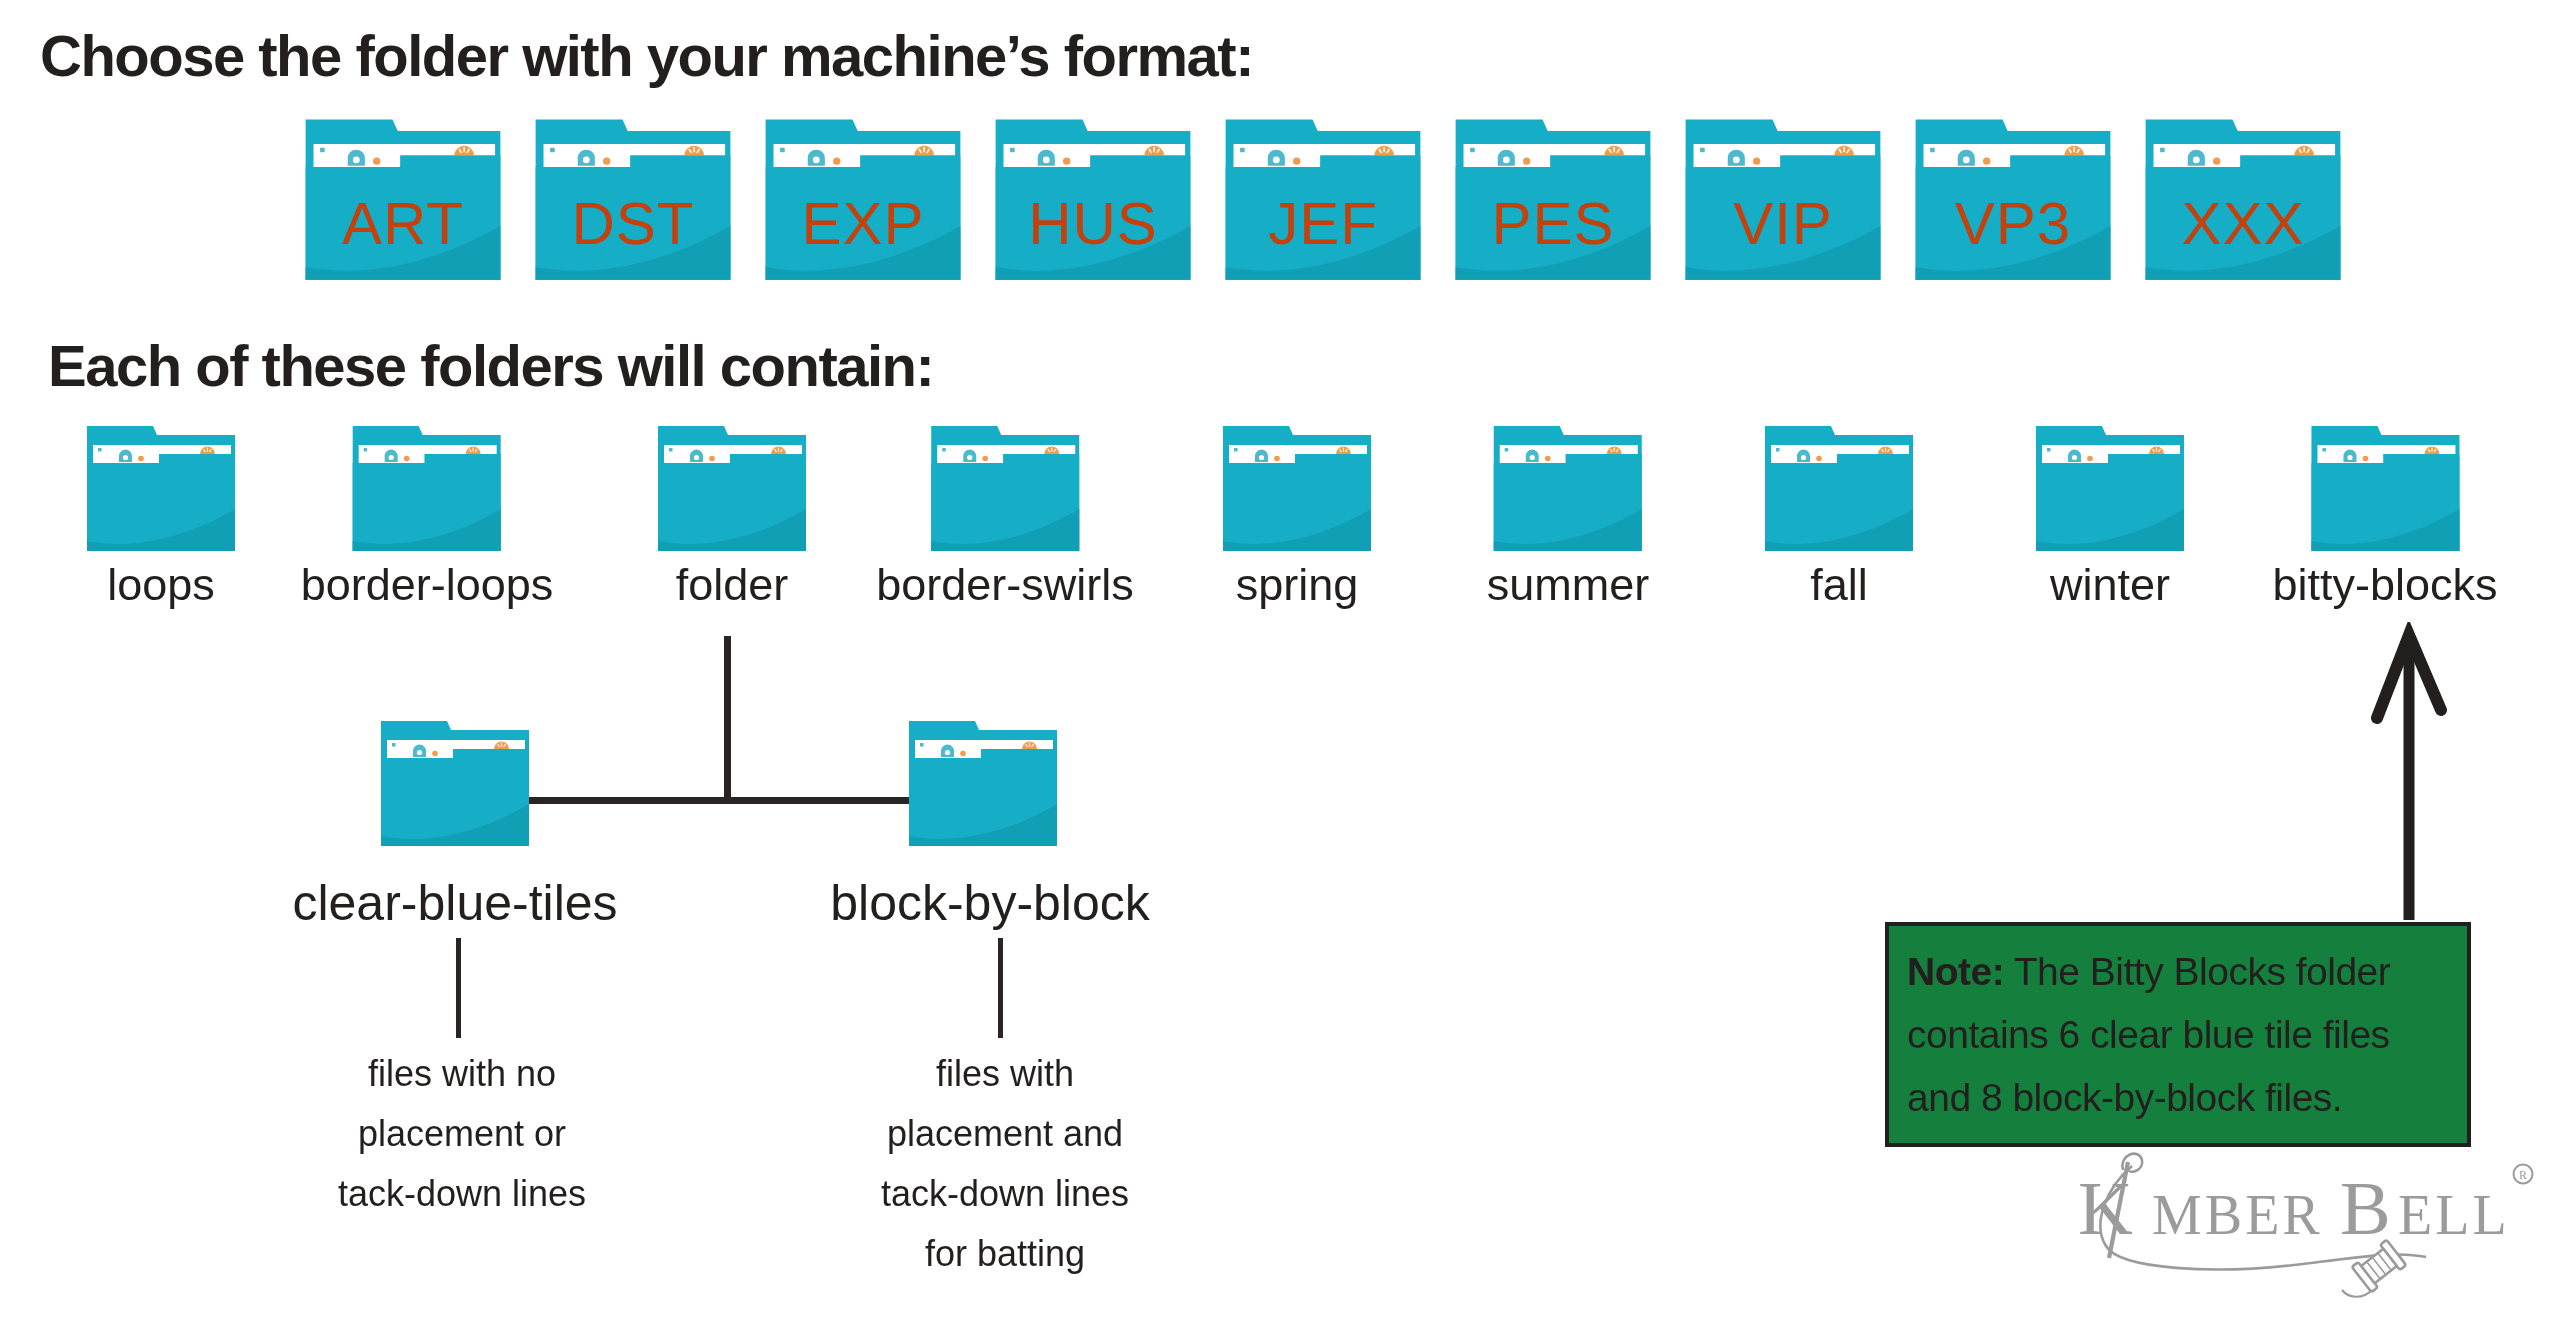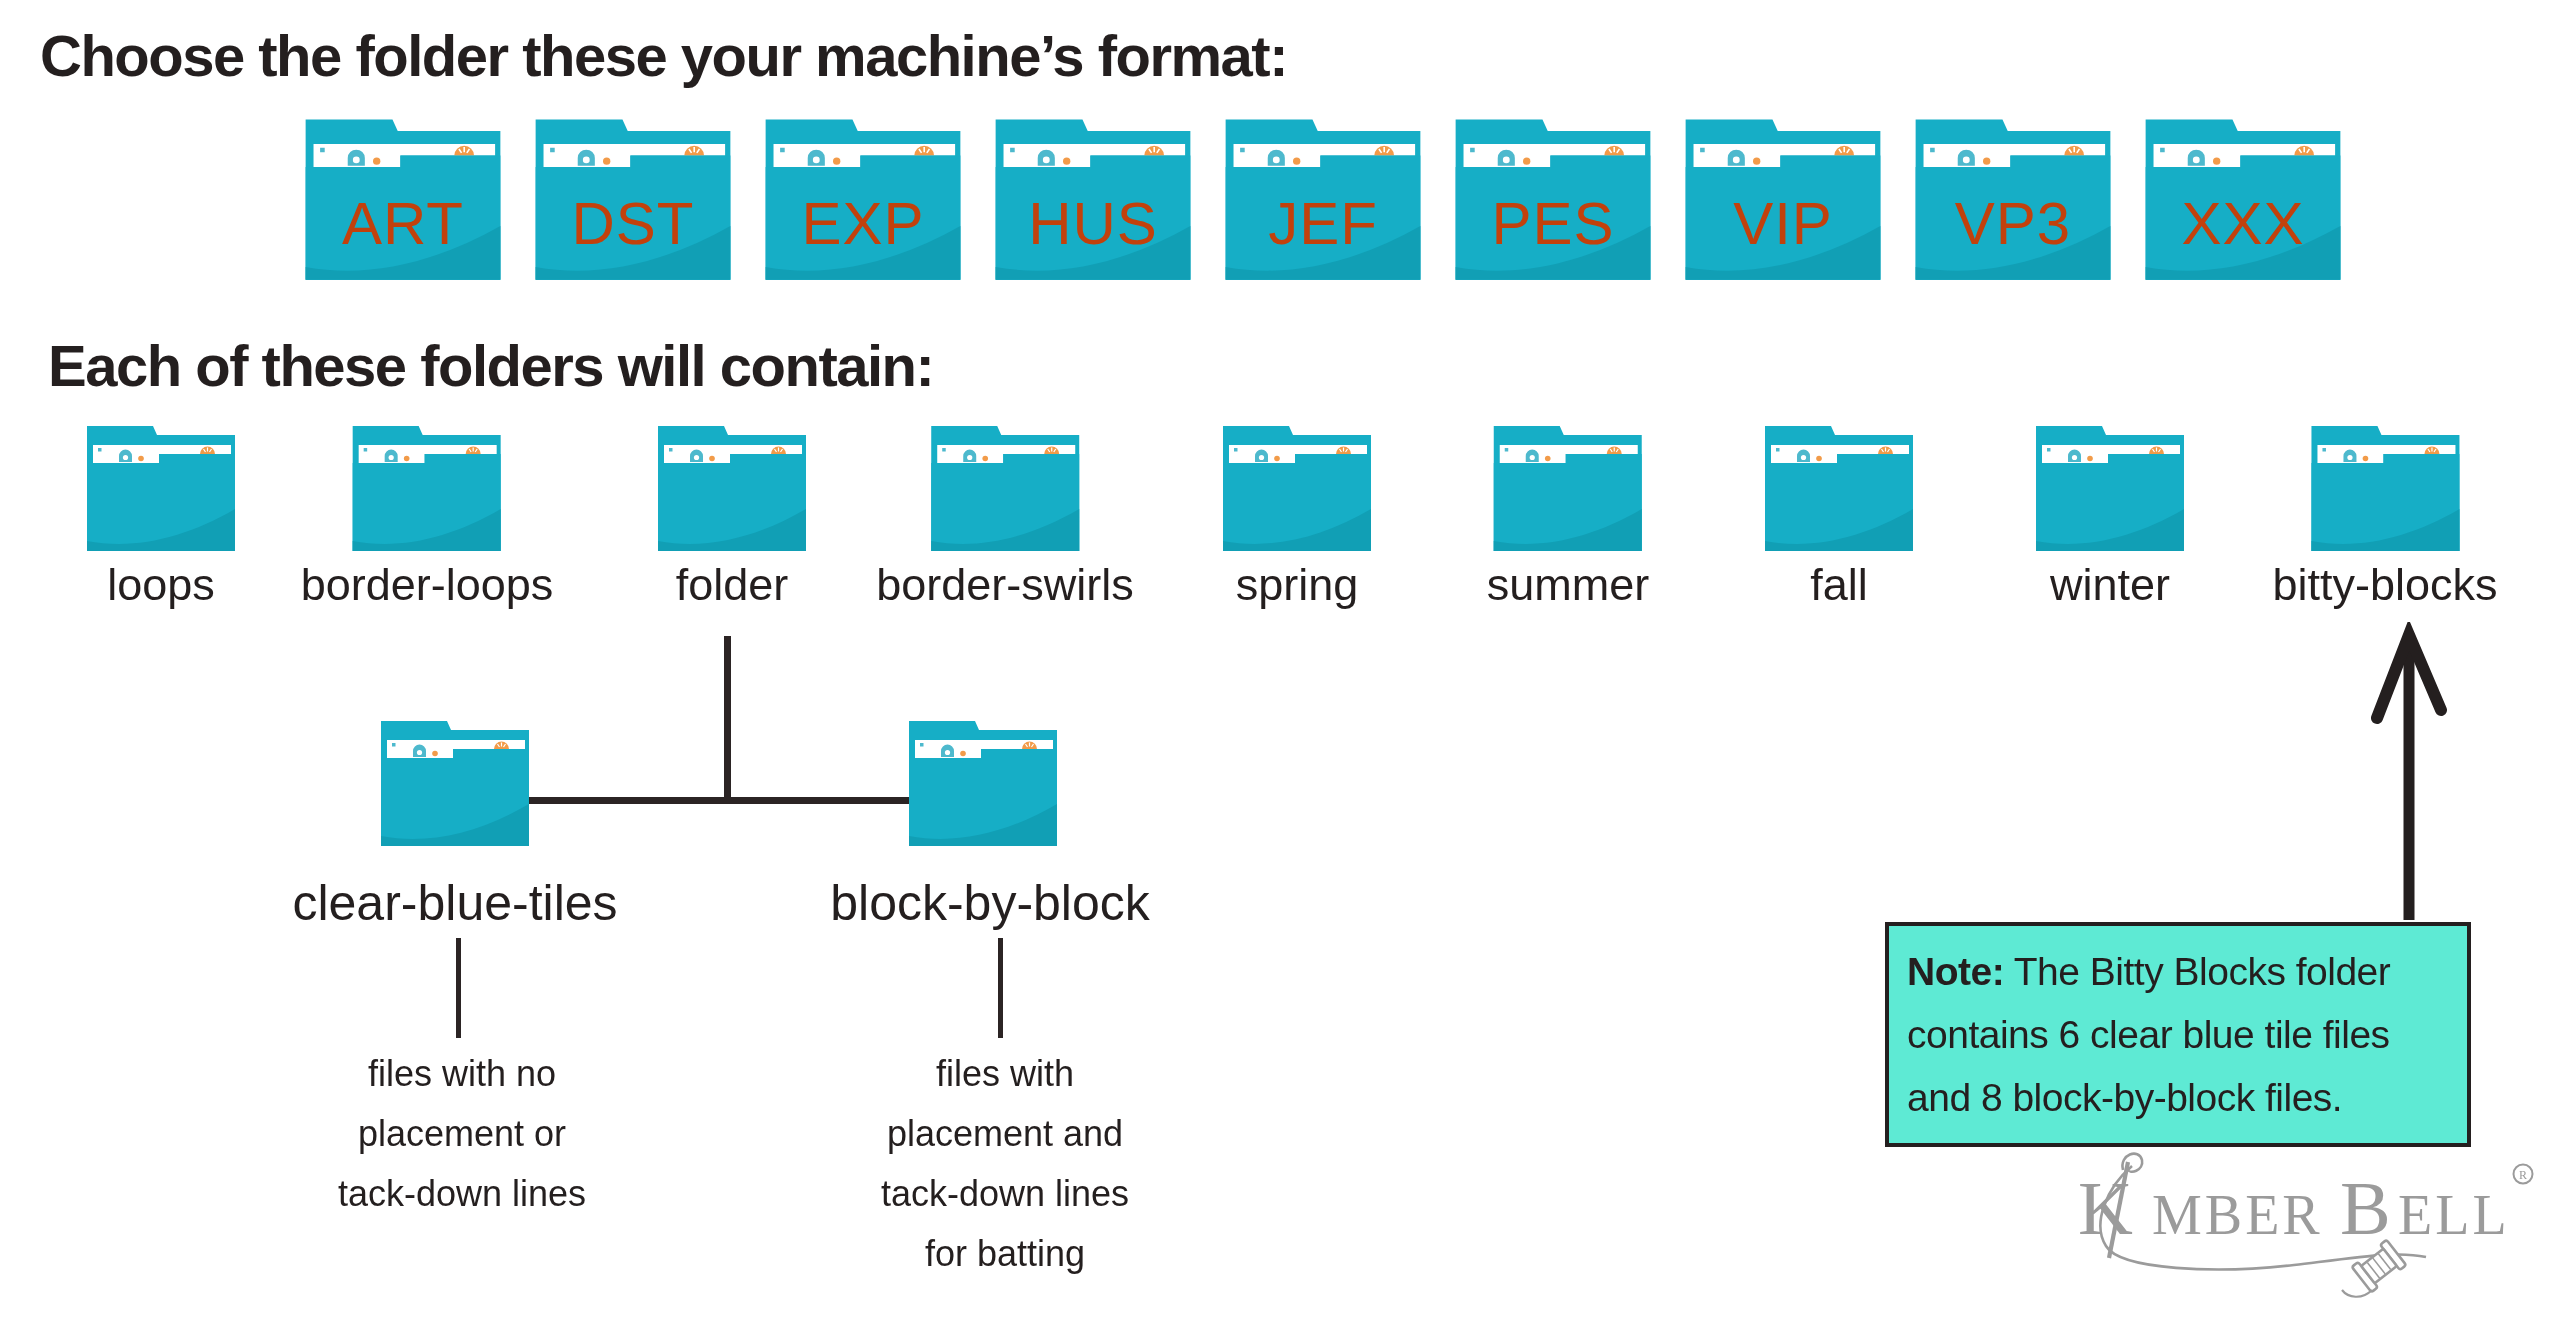--- a/index.html
+++ b/index.html
@@ -28,21 +28,21 @@
   .sub-item{position:absolute;top:719px;transform:translateX(-50%);}
   .sub-item svg{width:152px;height:128px;display:block;}
   .sub-label{position:absolute;transform:translateX(-50%);top:874px;font-size:50px;white-space:nowrap;color:#241f1f;}
   .desc-line-v{position:absolute;background:#2b2424;width:5px;}
   #vline-left{left:456px;top:938px;height:100px;}
   #vline-right{left:998px;top:938px;height:100px;}
   .desc{position:absolute;transform:translateX(-50%);top:1044px;text-align:center;font-size:36px;line-height:60px;color:#241f1f;white-space:nowrap;}
 
   
   #note-box{position:absolute;left:1885px;top:922px;width:586px;box-sizing:border-box;border:4px solid #241f1f;
-            background:#5eead4;padding:14px 18px;font-size:39px;line-height:63px;letter-spacing:-0.5px;}
+            background:#15803d;padding:14px 18px;font-size:39px;line-height:63px;letter-spacing:-0.5px;}
   #note-box .nline{white-space:nowrap;}
   #note-box b{font-weight:bold;}
 
   
   #arrow-svg{position:absolute;left:2352px;top:622px;width:120px;height:302px;}
 
   
   #logo-svg{position:absolute;left:2076px;top:1146px;width:474px;height:172px;}
   .logo-text{font-family:"Liberation Serif",serif;fill:#9b9b9b;}
 </style>
@@ -61,21 +61,21 @@
       <path d="M115 30 a7.5 7.5 0 0 1 15 0 Z" fill="#f29b49"></path>
       <path d="M122.5 23.5 v4 M118.5 25 l2 3 M126.5 25 l-2 3" stroke="#ffffff" stroke-width="1.2" fill="none"></path>
       <path d="M2 39 L74 39 L74 30 L150 30 L150 127 L2 127 Z" fill="#16aec6"></path>
       <path d="M2 117 C 50 126 100 114 150 85 L150 127 L2 127 Z" fill="#119fb5"></path>
     </symbol>
   </defs>
 </svg>
 
 <div id="canvas">
 
-  <div id="heading-formats" class="heading">Choose the folder these your machine’s format:</div>
+  <div id="heading-formats" class="heading">Choose the folder with your machine’s format:</div>
 
   <div class="fmt-row">
     <div class="fmt-item">
       <svg viewBox="0 0 152 128" preserveAspectRatio="none">
           <use href="#folder-shape"></use>
         </svg>
       <div class="fmt-label">ART</div>
     </div>
     <div class="fmt-item">
       <svg viewBox="0 0 152 128" preserveAspectRatio="none">

